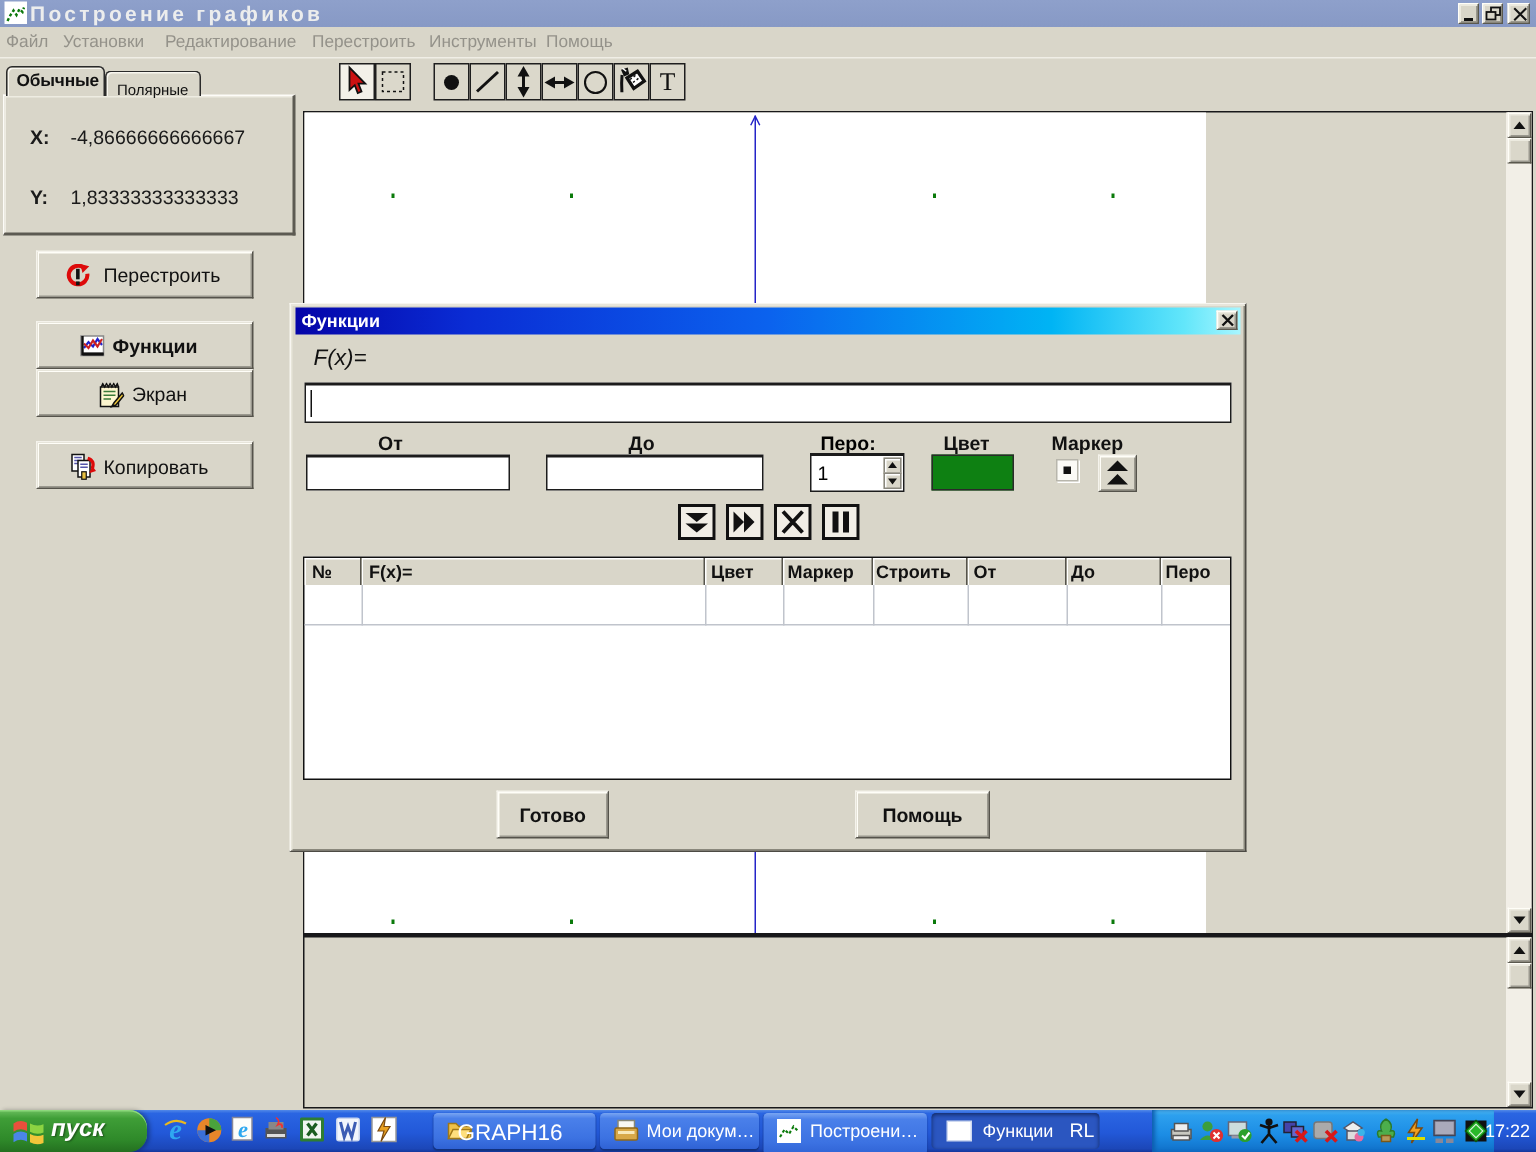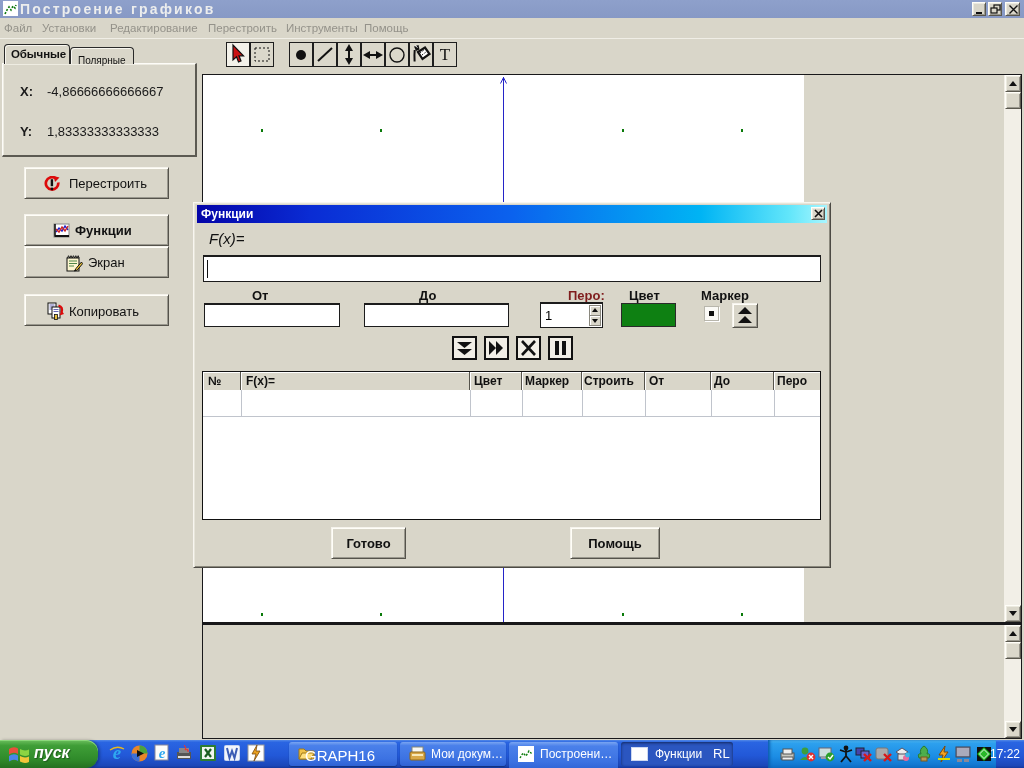--- a/index.html
+++ b/index.html
@@ -206,21 +206,21 @@
           <path d="M2 1 L9 8 M9 1 L2 8" stroke="#111" stroke-width="1.6"></path>
         </svg>
       </div>
   </div>
   <div class="abs" style="left:15px;top:27px;font-size:15px;font-style:italic;color:#111">F(x)=</div>
   <div class="abs sunkenw" style="left:9px;top:52px;width:618px;height:27px">
       <div class="abs" style="left:3px;top:3px;width:1px;height:18px;background:#111"></div>
     </div>
   <div class="abs" style="left:58px;top:85px;font-size:13px;font-weight:bold;color:#111">От</div>
   <div class="abs" style="left:225px;top:85px;font-size:13px;font-weight:bold;color:#111">До</div>
-  <div class="abs" style="left:374px;top:85px;font-size:13px;font-weight:bold;color:#7f1d1d">Перо:</div>
+  <div class="abs" style="left:353px;top:85px;font-size:13px;font-weight:bold;color:#000000">Перо:</div>
   <div class="abs" style="left:435px;top:85px;font-size:13px;font-weight:bold;color:#111">Цвет</div>
   <div class="abs" style="left:507px;top:85px;font-size:13px;font-weight:bold;color:#111">Маркер</div>
   <div class="abs sunkenw" style="left:10px;top:100px;width:136px;height:24px"></div>
   <div class="abs sunkenw" style="left:170px;top:100px;width:145px;height:24px"></div>
   <div class="abs sunkenw" style="left:346px;top:99px;width:63px;height:26px;font-size:13px">
       <span style="position:absolute;left:4px;top:4px">1</span>
     <div class="abs" style="right:1px;top:1px;width:12px;height:11px;background:#d9d6c9;border:1px solid #8a887e;box-shadow:inset 1px 1px 0 #fff">
         <svg width="10" height="9">
           <polygon points="5,2 2,6 8,6" fill="#111"></polygon>
         </svg>

